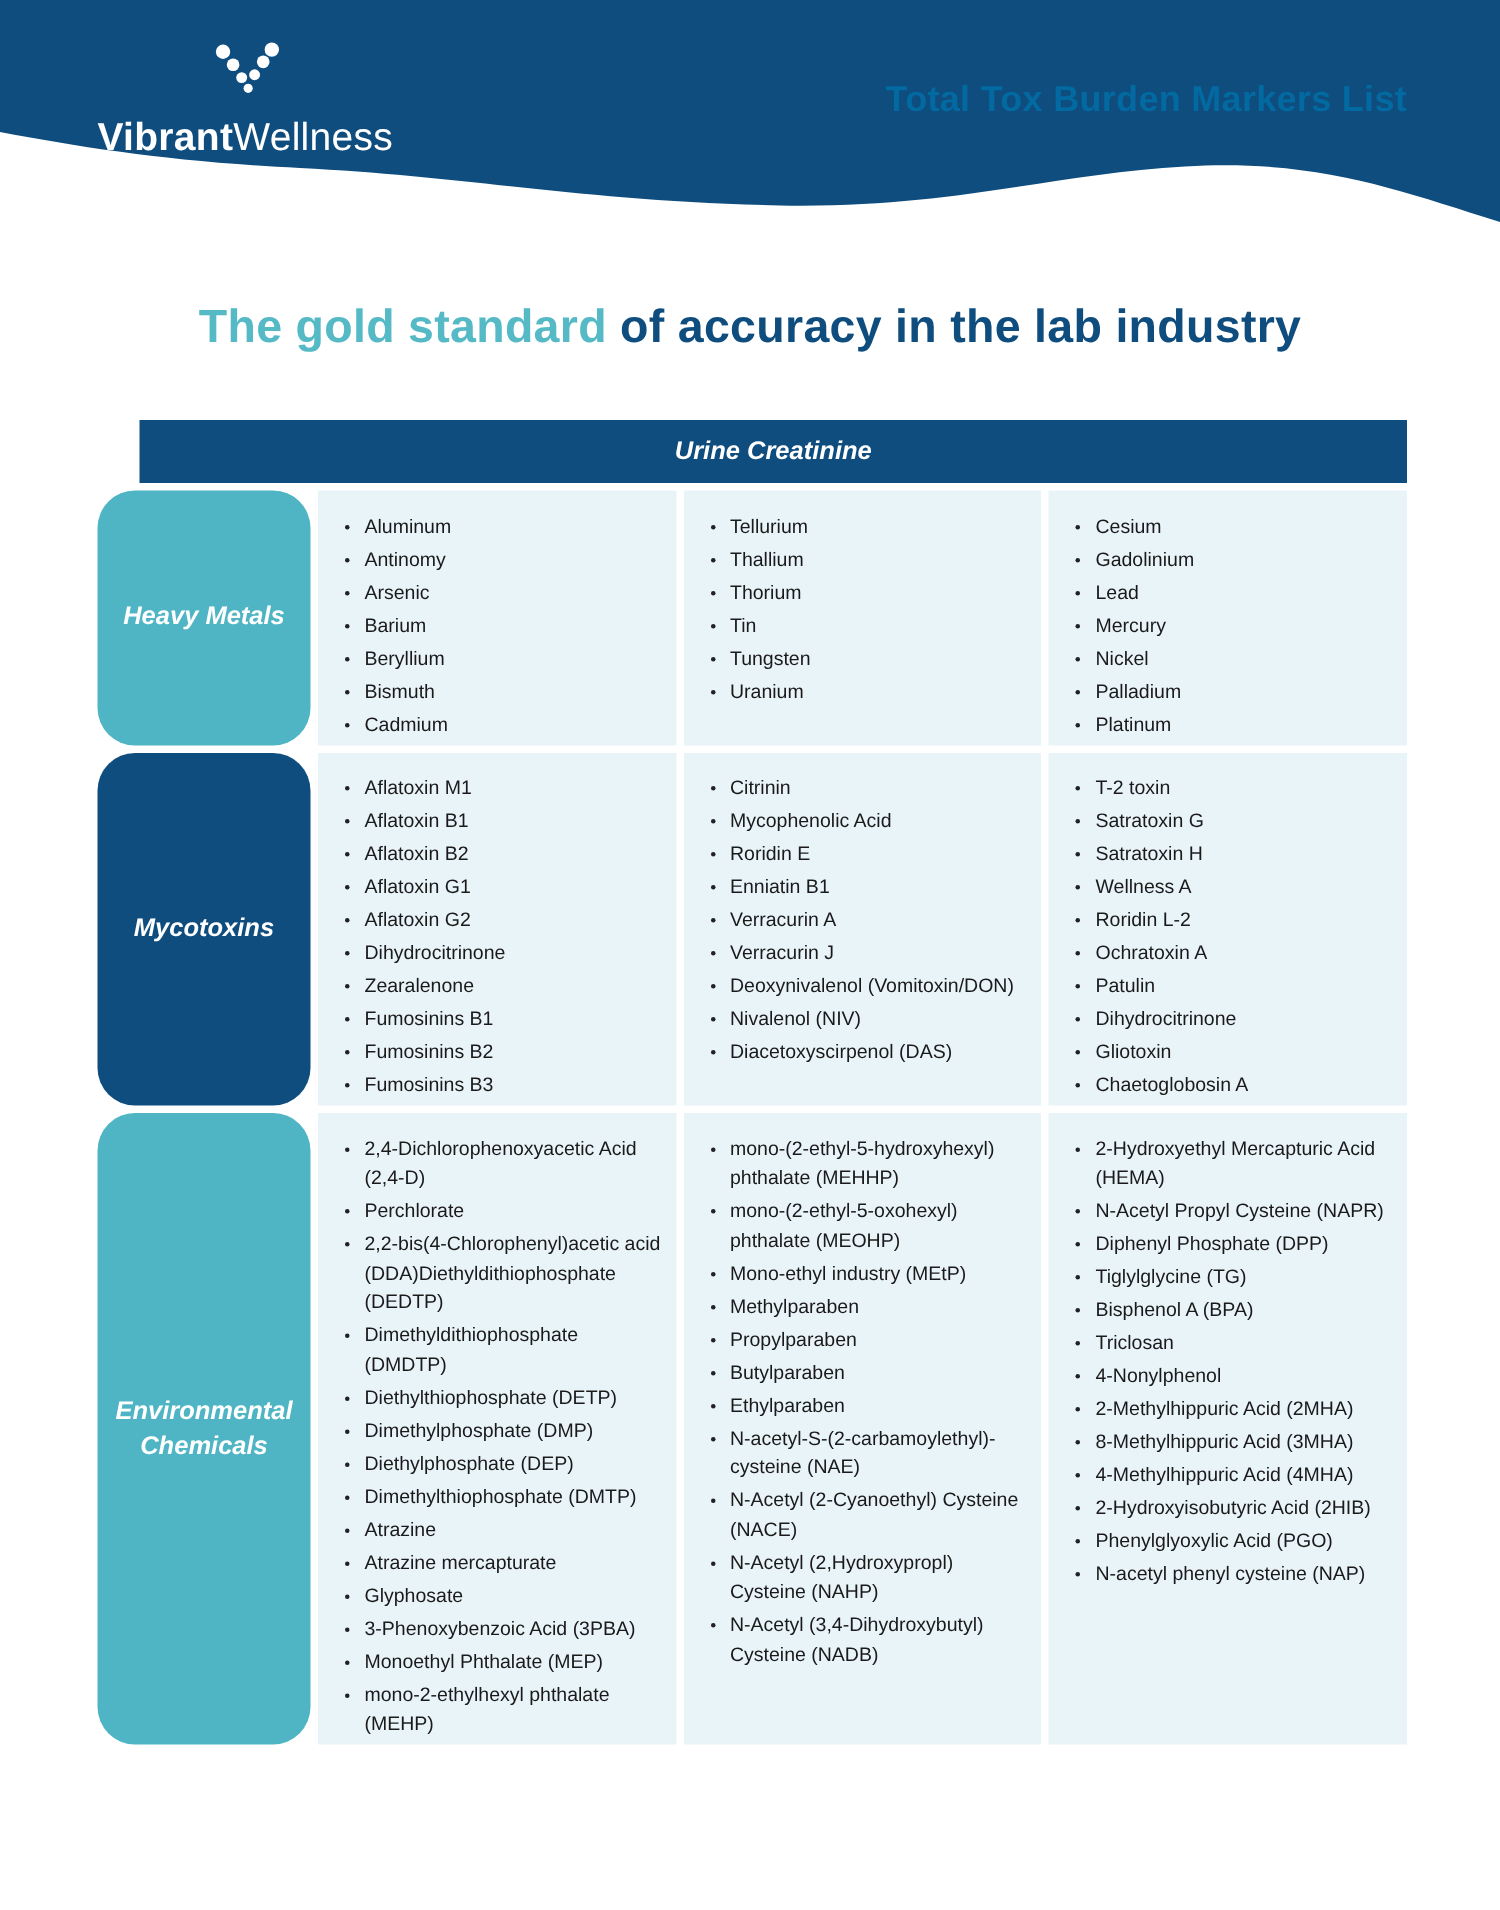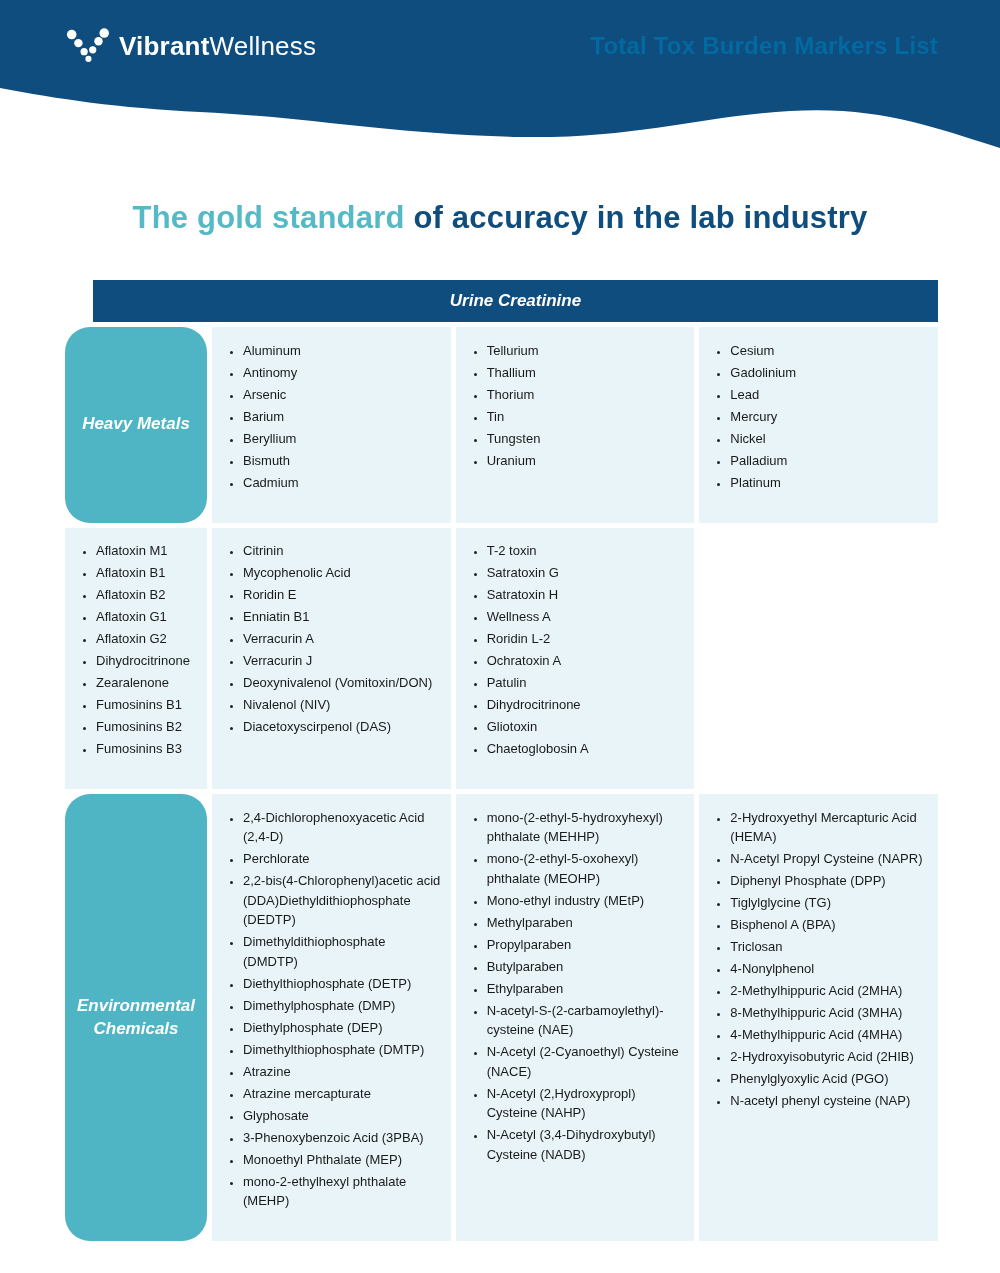--- a/index.html
+++ b/index.html
@@ -11,40 +11,40 @@
   }
   *{box-sizing:border-box;}
   html,body{margin:0;padding:0;background:#ffffff;}
   body{font-family:"Liberation Sans",sans-serif;color:var(--body-text);}
   .page{width:1000px;height:1273px;position:relative;background:#fff;display:flex;flex-direction:column;overflow:hidden;margin:0 auto;}
 
   
   .hero{position:relative;height:160px;flex:0 0 auto;}
   .hero-wave{position:absolute;top:0;left:0;width:100%;height:160px;display:block;}
   .hero-content{position:absolute;top:26px;left:65px;right:62px;display:flex;justify-content:space-between;align-items:center;}
-  .brand{display:flex;align-items:center;gap:10px;}
+  .brand{display:flex;align-items:center;gap:10px;flex-direction:column;}
   .brand-text{color:#fff;font-size:26px;letter-spacing:.2px;}
   .brand-bold{font-weight:700;}
   .brand-light{font-weight:300;}
   .doc-title{margin:0;color:#0369a1;font-size:24px;font-weight:700;letter-spacing:.2px;}
 
   
   .intro{text-align:center;margin-top:28px;flex:0 0 auto;}
   .headline{margin:12px 0 0;font-size:31px;font-weight:700;color:var(--navy);letter-spacing:.2px;}
   .headline .teal{color:var(--teal-text);}
   .description{margin:14px auto 0;max-width:780px;font-size:19px;line-height:1.42;color:#111;}
 
   
   .markers-table{margin:44px 62px 0 65px;flex:0 0 auto;}
   .table-header{background:var(--navy);color:#fff;font-weight:700;font-style:italic;font-size:17px;text-align:center;padding:11px 0;margin-left:28px;}
   .trow{display:grid;grid-template-columns:142px 1fr 1fr 1fr;gap:5px;margin-top:5px;}
   .rlabel{display:flex;align-items:center;justify-content:center;text-align:center;color:#fff;font-weight:700;font-style:italic;font-size:17px;line-height:1.35;padding:8px 10px;border-radius:25px;}
   .rlabel.teal{background:var(--teal);}
   .rlabel.navy{background:var(--navy);}
-  .cell{background:var(--cell-bg);padding:11px 10px 28px 4px;}
+  .cell{background:var(--cell-bg);padding:11px 10px 2px 4px;}
   .cell ul{margin:0;padding:0 0 0 27px;}
   .cell li{font-size:13px;line-height:1.5;margin:2.5px 0;color:var(--body-text);}
   .cell li::marker{color:#222;font-size:11px;}
 </style>
 </head>
 <body>
 
 <div class="page">
 
   <header class="hero">
@@ -104,20 +104,21 @@
               <li>Gadolinium</li>
               <li>Lead</li>
               <li>Mercury</li>
               <li>Nickel</li>
               <li>Palladium</li>
               <li>Platinum</li>
             </ul>
           </div>
         </div>
         <div class="trow">
+          <div class="rlabel navy">Mycotoxins</div>
           <div class="cell">
             <ul>
               <li>Aflatoxin M1</li>
               <li>Aflatoxin B1</li>
               <li>Aflatoxin B2</li>
               <li>Aflatoxin G1</li>
               <li>Aflatoxin G2</li>
               <li>Dihydrocitrinone</li>
               <li>Zearalenone</li>
               <li>Fumosinins B1</li>

